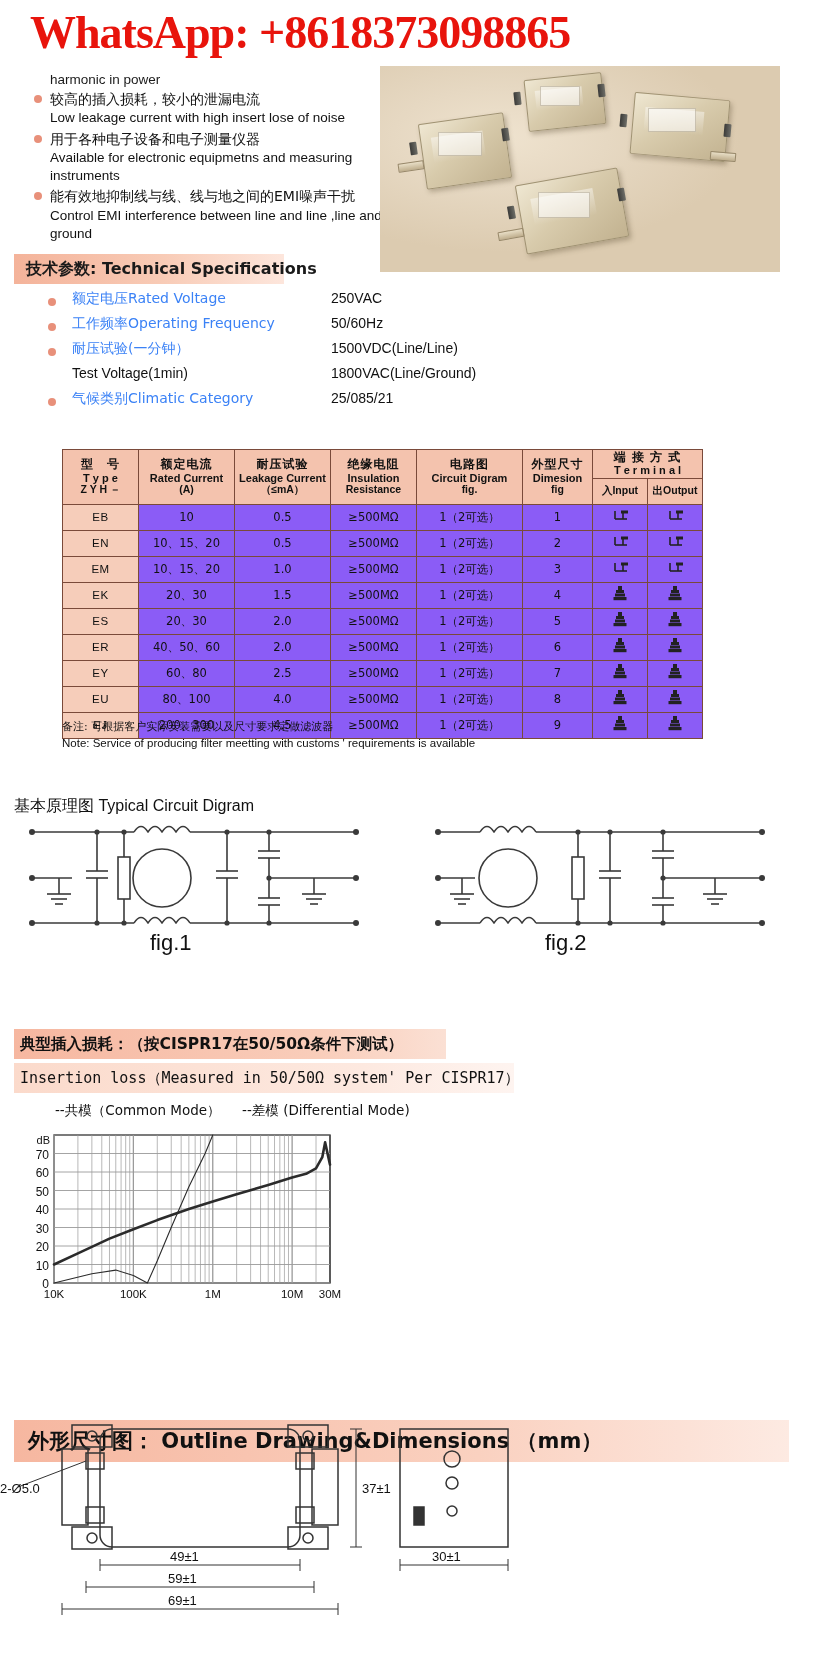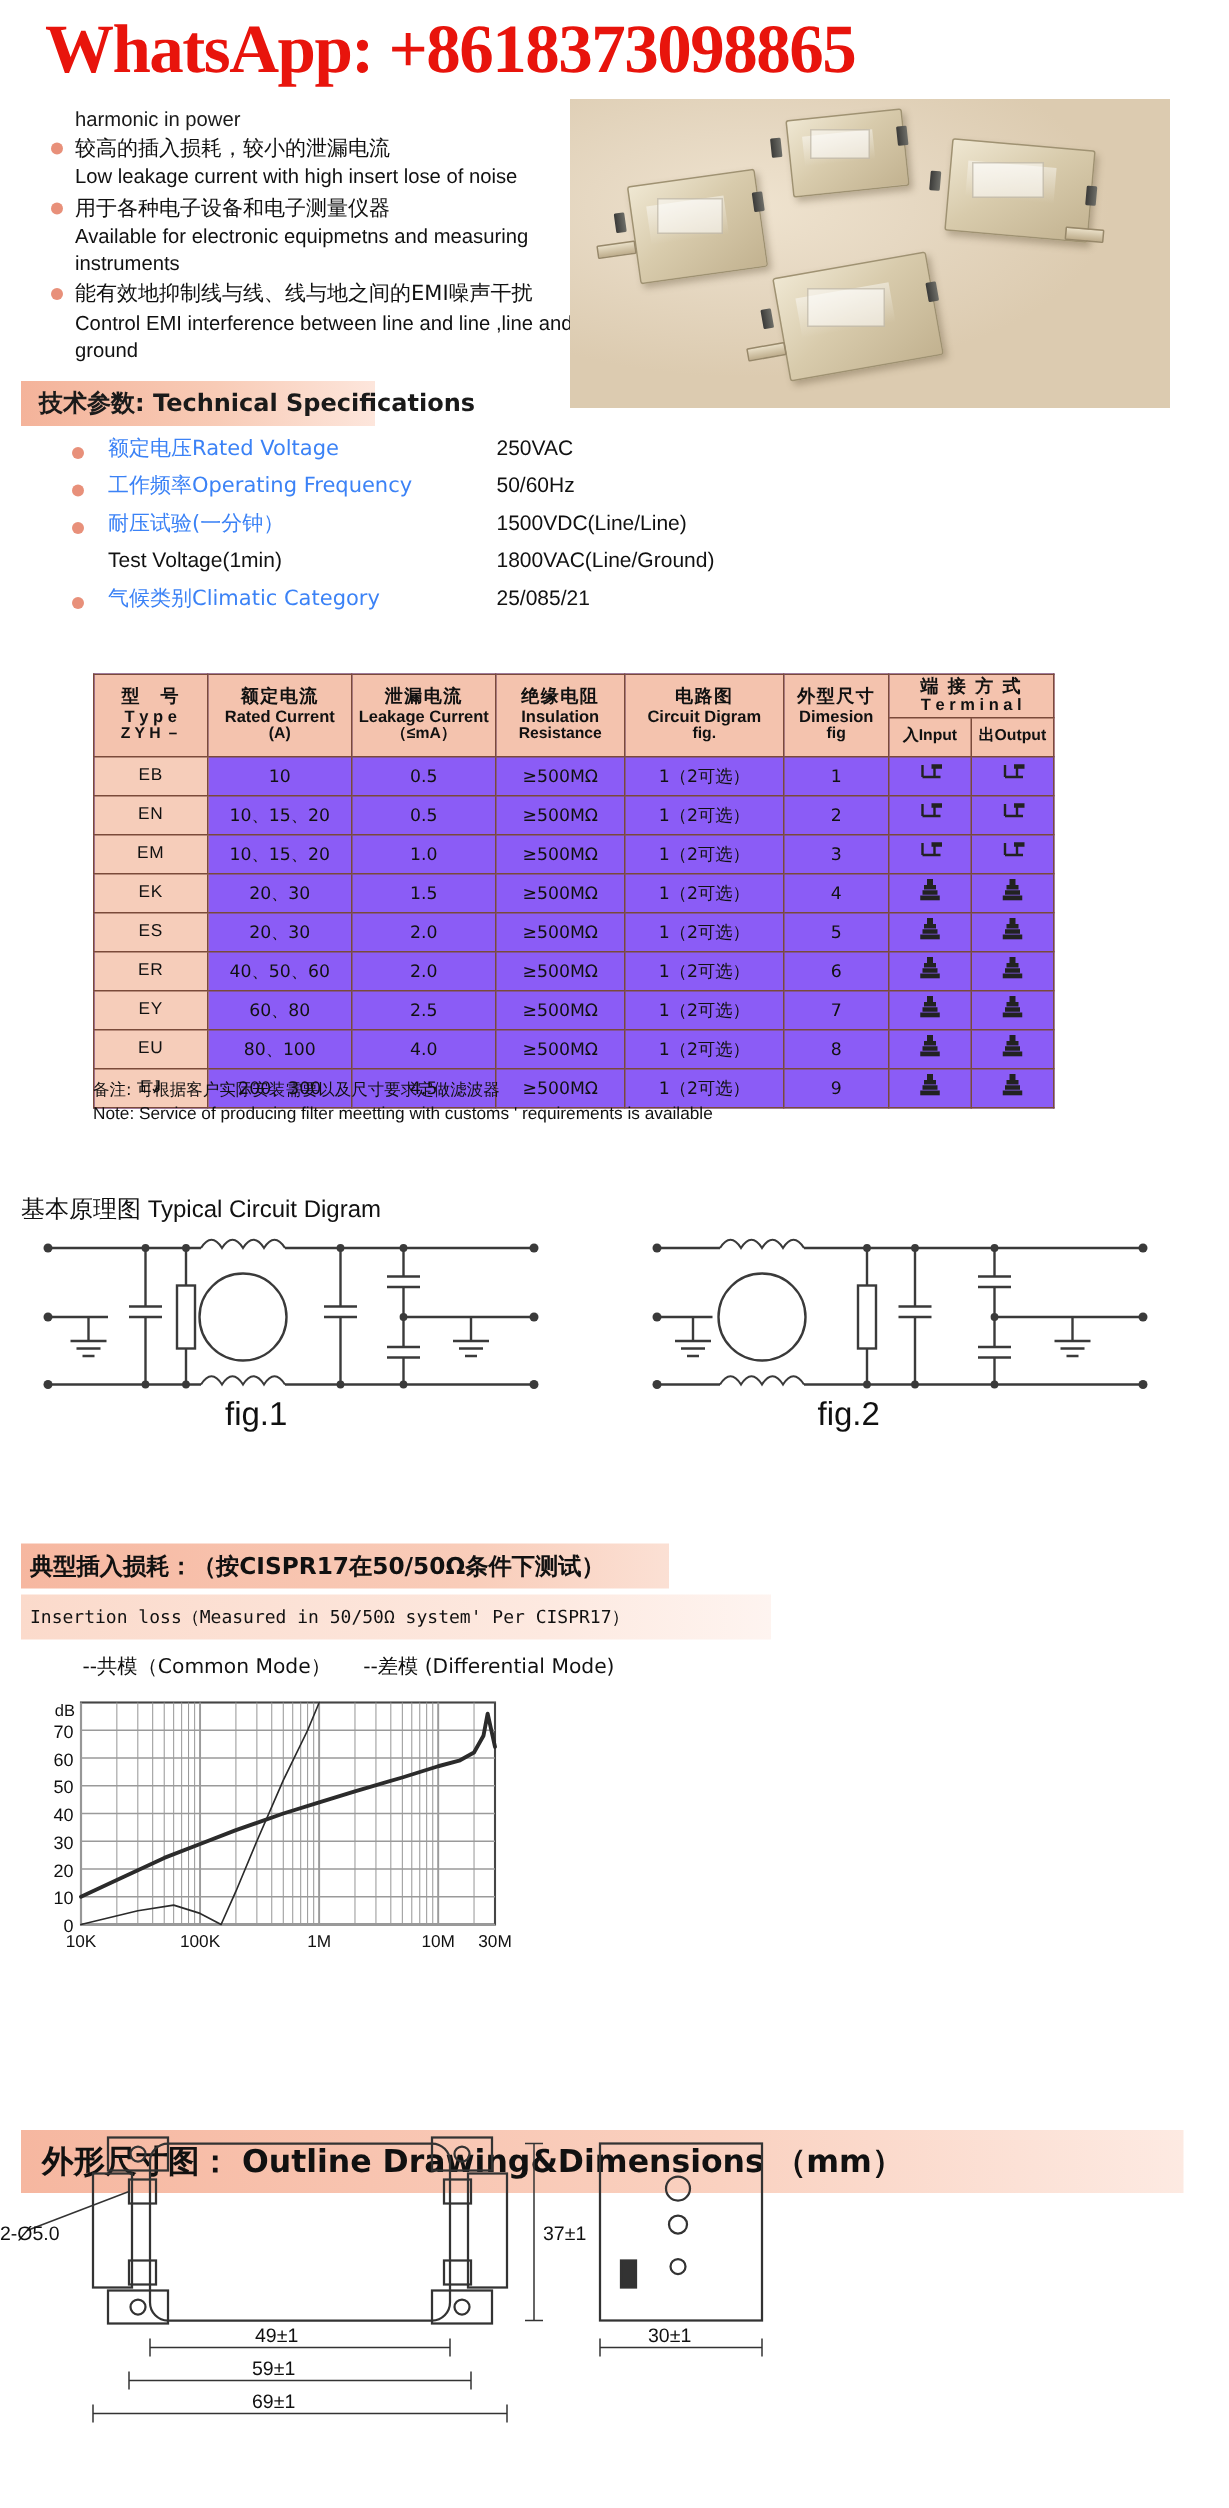--- a/index.html
+++ b/index.html
@@ -167,21 +167,21 @@
   .il-bar1 span {
     font-size: 15.5px; font-weight: bold; color: #111;
     padding-left: 6px; font-family: "DejaVu Sans", sans-serif; white-space: nowrap;
   }
   .il-bar2 {
     position: absolute; left: 14px; top: 1063px; width: 500px; height: 30px;
     background: linear-gradient(90deg,#fbdacb 0%, #fde9e0 70%, #fef4f0 100%);
     display: flex; align-items: center;
   }
   .il-bar2 span {
-    font-size: 12px; color: #111; padding-left: 6px;
+    font-size: 15px; color: #111; padding-left: 6px;
     font-family: "DejaVu Sans Mono", monospace; white-space: nowrap;
   }
   .legend {
     position: absolute; left: 55px; top: 1102px;
     font-size: 13.5px; color: #111;
     font-family: "DejaVu Sans", sans-serif; white-space: nowrap;
   }
   .legend b { font-weight: normal; }
   .chart-area { position: absolute; left: 14px; top: 1125px; }
 
@@ -245,21 +245,21 @@
   <div class="tab" style="left:330px; top:86px; transform:rotate(5deg);"></div>
   <div class="lbl" style="left:268px; top:42px; width:48px; height:24px;"></div>
 
   <div class="filt" style="left:140px; top:110px; width:104px; height:70px; transform:rotate(-10deg);"></div>
   <div class="term" style="left:128px; top:140px; transform:rotate(-10deg);"></div>
   <div class="term" style="left:238px; top:122px; transform:rotate(-10deg);"></div>
   <div class="tab" style="left:118px; top:164px; transform:rotate(-10deg);"></div>
   <div class="lbl" style="left:158px; top:126px; width:52px; height:26px;"></div>
 </div>
 
-<div class="bar" style="left:14px; top:254px; width:236px; height:30px;">
+<div class="bar" style="left:14px; top:254px; width:270px; height:30px;">
   <span class="bar-title">技术参数: Technical Specifications</span>
 </div>
 
 <div class="specs">
   <div class="spec-row">
     <span class="spec-bullet"></span>
     <span class="spec-name">额定电压Rated Voltage</span>
     <span class="spec-val">250VAC</span>
   </div>
   <div class="spec-row">
@@ -301,21 +301,21 @@
           <div class="th-cn">型　号</div>
           <div class="th-en">T y p e</div>
           <div class="th-unit">Z Y H －</div>
         </th>
         <th rowspan="2">
           <div class="th-cn">额定电流</div>
           <div class="th-en">Rated Current</div>
           <div class="th-unit">(A)</div>
         </th>
         <th rowspan="2">
-          <div class="th-cn">泄漏电流</div>
+          <div class="th-cn">耐压试验</div>
           <div class="th-en">Leakage Current</div>
           <div class="th-unit">（≤mA）</div>
         </th>
         <th rowspan="2">
           <div class="th-cn">绝缘电阻</div>
           <div class="th-en">Insulation</div>
           <div class="th-unit">Resistance</div>
         </th>
         <th rowspan="2">
           <div class="th-cn">电路图</div>

